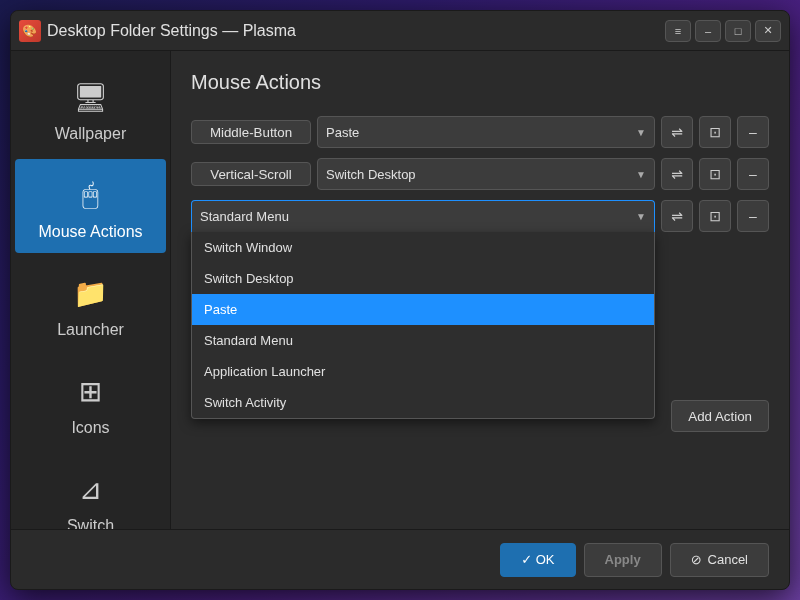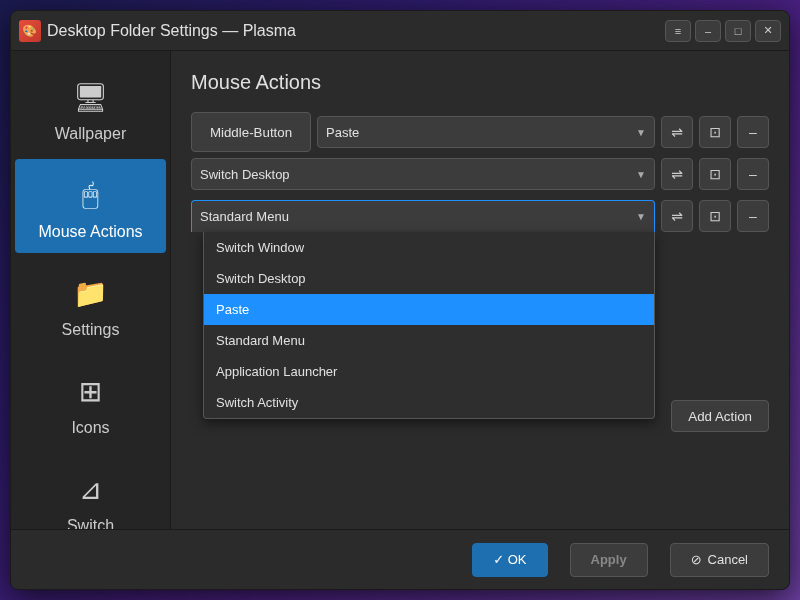--- a/index.html
+++ b/index.html
@@ -147,21 +147,21 @@
     }
 
     .action-row {
       display: flex;
       align-items: center;
       gap: 6px;
       height: 36px;
     }
 
     .action-btn {
-      height: 40px;
+      height: 24px;
       padding: 0 12px;
       background: #3c3c3c;
       border: 1px solid #555;
       border-radius: 4px;
       color: #e0e0e0;
       cursor: pointer;
       white-space: nowrap;
       min-width: 120px;
       text-align: center;
       display: flex;
@@ -221,21 +221,21 @@
 
     .dropdown-open {
       background: #3c3c3c;
       border: 1px solid #1e90ff;
       border-radius: 4px 4px 0 0;
     }
 
     .dropdown-menu {
       position: absolute;
       top: 32px;
-      left: 12px;
+      left: 0;
       right: 0;
       background: #2e2e2e;
       border: 1px solid #555;
       border-top: none;
       border-radius: 0 0 4px 4px;
       z-index: 100;
       box-shadow: 0 4px 12px rgba(0,0,0,0.5);
     }
 
     .dropdown-item {
@@ -246,21 +246,21 @@
     .dropdown-item.selected {
       background: #1e90ff;
       color: white;
     }
 
     .footer {
       height: 60px;
       display: flex;
       align-items: center;
       justify-content: flex-end;
-      gap: 22px;
+      gap: 8px;
       padding: 0 20px;
       border-top: 1px solid #1a1a1a;
       flex-shrink: 0;
     }
 
     .footer-btn {
       height: 34px;
       padding: 0 20px;
       border-radius: 4px;
       border: 1px solid #555;
@@ -321,21 +321,21 @@
       <div class="sidebar-item">
         <div class="icon wallpaper-icon">🖥</div>
         <span class="label">Wallpaper</span>
       </div>
       <div class="sidebar-item active">
         <div class="icon mouse-icon">🖱</div>
         <span class="label">Mouse Actions</span>
       </div>
       <div class="sidebar-item">
         <div class="icon location-icon">📁</div>
-        <span class="label">Settings</span>
+        <span class="label">Launcher</span>
       </div>
       <div class="sidebar-item">
         <div class="icon icons-icon">⊞</div>
         <span class="label">Icons</span>
       </div>
       <div class="sidebar-item">
         <div class="icon filter-icon">⊿</div>
         <span class="label">Switch</span>
       </div>
       <div class="sidebar-item">
@@ -354,20 +354,21 @@
           <div class="action-select">
             <span>Paste</span>
             <span class="select-arrow">▼</span>
           </div>
           <div class="icon-btn">⇌</div>
           <div class="icon-btn">⊡</div>
           <div class="icon-btn">–</div>
         </div>
 
         <div class="action-row">
+          <button class="action-btn">Vertical-Scroll</button>
           <div class="action-select">
             <span>Switch Desktop</span>
             <span class="select-arrow">▼</span>
           </div>
           <div class="icon-btn">⇌</div>
           <div class="icon-btn">⊡</div>
           <div class="icon-btn">–</div>
         </div>
 
         <div class="action-row">

